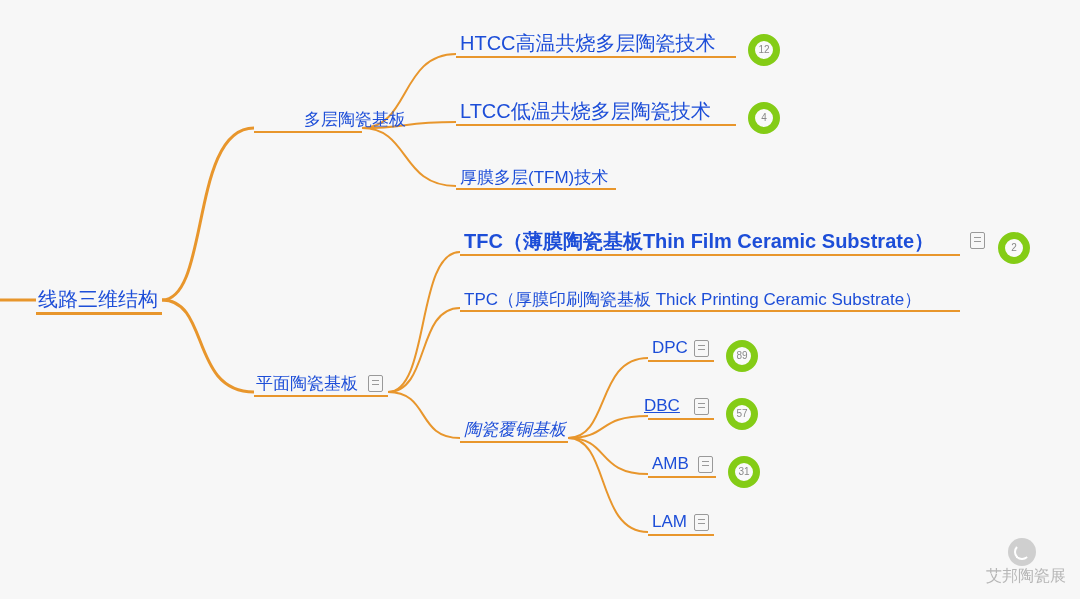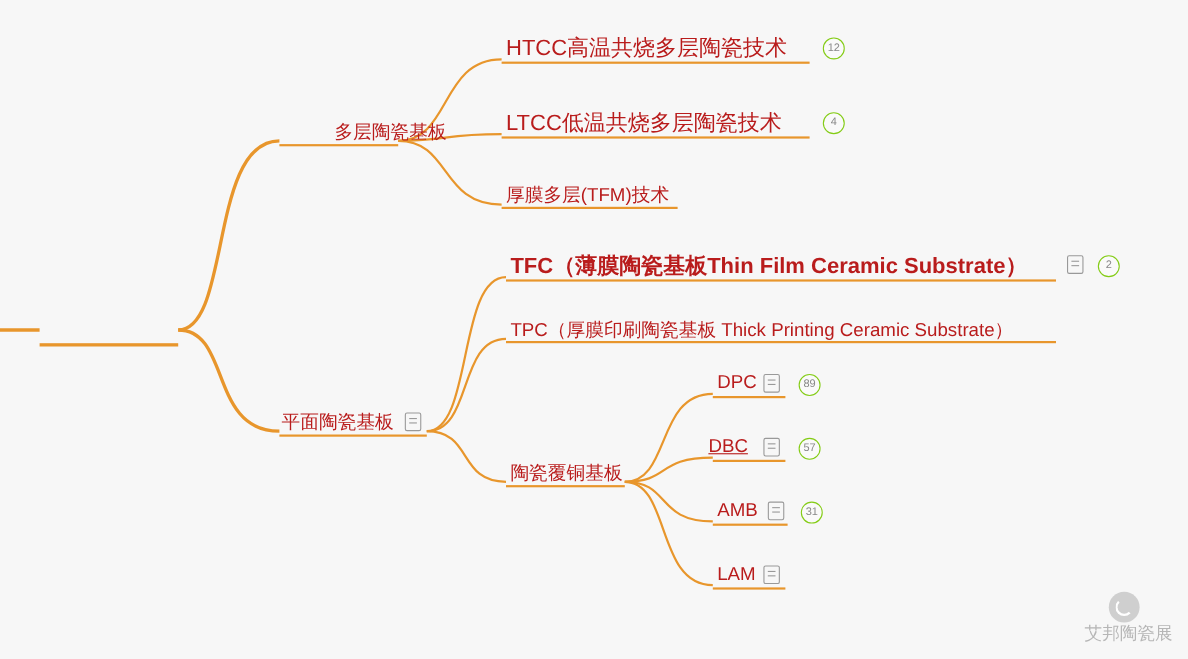--- a/index.html
+++ b/index.html
@@ -14,21 +14,21 @@
   }
   .canvas {
     position: absolute;
     top: 0; left: 0;
     width: 1080px;
     height: 599px;
   }
   .node {
     position: absolute;
     white-space: nowrap;
-    color: #b91c1c;
+    color: #1d4ed8;
   }
   .root {
     font-size: 20px;
   }
   .branch {
     font-size: 17px;
   }
   .leaf {
     font-size: 17px;
   }
@@ -37,21 +37,21 @@
   }
   .underline {
     position: absolute;
     height: 2px;
     background: #e8962c;
   }
   .badge {
     position: absolute;
     width: 18px;
     height: 18px;
-    border: 1px solid #84cc16;
+    border: 7px solid #84cc16;
     border-radius: 50%;
     font-size: 10px;
     color: #888;
     line-height: 18px;
     text-align: center;
     background: #fafafa;
   }
   .doc-icon {
     position: absolute;
     width: 13px;
@@ -122,20 +122,23 @@
       <path d="M 388 392 C 430 392 416 308 460 308"></path>
       <path d="M 388 392 C 430 392 416 438 460 438"></path>
 
       <path d="M 568 438 C 610 438 596 358 648 358"></path>
       <path d="M 568 438 C 610 438 596 416 648 416"></path>
       <path d="M 568 438 C 610 438 596 474 648 474"></path>
       <path d="M 568 438 C 610 438 596 532 648 532"></path>
     </g>
   </svg>
 
+  <div class="node root" style="left:38px; top:286px;">
+    <span>线路三维结构</span>
+  </div>
   <div class="underline" style="left:36px; top:312px; width:126px; height:3px;"></div>
 
   <div class="node branch" style="left:256px; top:108px;margin-left:48px;">
     <span>多层陶瓷基板</span>
   </div>
   <div class="underline" style="left:254px; top:131px; width:108px;"></div>
 
   <div class="node leaf big" style="left:460px; top:30px;">
     <span>HTCC高温共烧多层陶瓷技术</span>
   </div>
@@ -164,21 +167,21 @@
   </div>
   <div class="underline" style="left:460px; top:254px; width:500px;"></div>
   <span class="doc-icon" style="left:970px; top:232px;"></span>
   <div class="badge" style="left:998px; top:232px;">2</div>
 
   <div class="node leaf" style="left:464px; top:288px;">
     <span>TPC（厚膜印刷陶瓷基板 Thick Printing Ceramic Substrate）</span>
   </div>
   <div class="underline" style="left:460px; top:310px; width:500px;"></div>
 
-  <div class="node branch" style="left:464px; top:418px;">
+  <div class="node branch" style="left:464px; top:418px;font-style:italic;">
     <span>陶瓷覆铜基板</span>
   </div>
   <div class="underline" style="left:460px; top:441px; width:108px;"></div>
 
   <div class="node leaf" style="left:652px; top:338px;">
     <span>DPC</span>
   </div>
   <div class="underline" style="left:648px; top:360px; width:66px;"></div>
   <span class="doc-icon" style="left:694px; top:340px;"></span>
   <div class="badge" style="left:726px; top:340px;">89</div>

